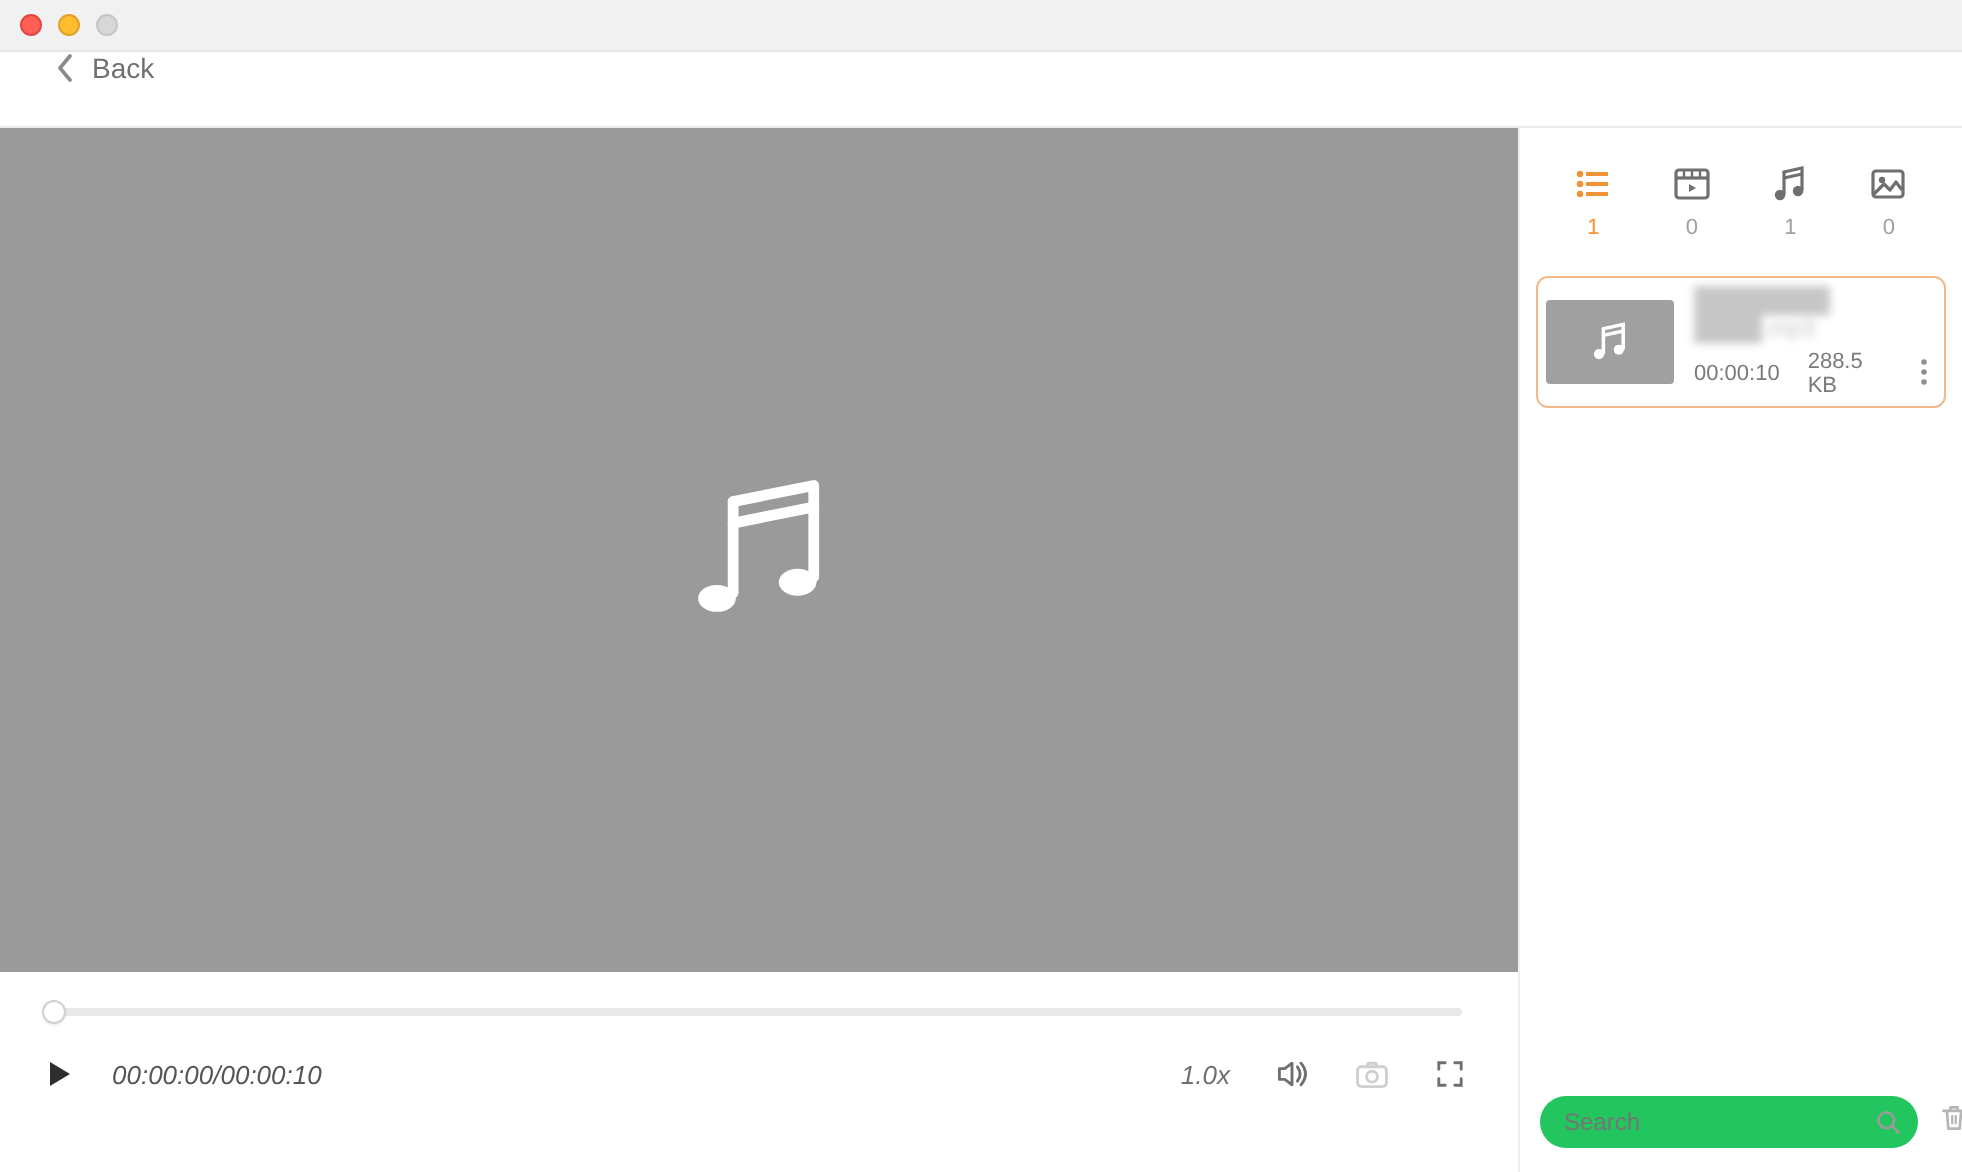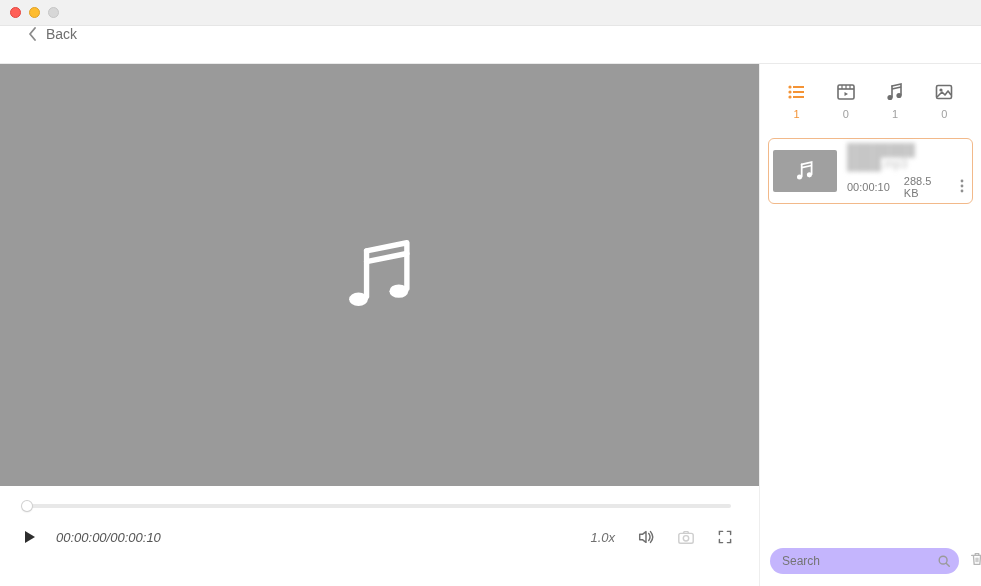--- a/index.html
+++ b/index.html
@@ -29,21 +29,21 @@
   .tab .count { font-size: 11px; color: #a0a0a0; }
   .tab.active .count { color: #f49335; }
   .list-wrap { padding: 12px 2px; }
   .list-item { border: 1px solid #f2b98a; border-radius: 6px; padding: 4px; display: flex; gap: 10px; align-items: center; background: #fff; }
   .thumb { width: 64px; height: 42px; background: #a0a0a0; border-radius: 2px; display:flex; align-items:center; justify-content:center; color:#fff; }
   .li-right { flex: 1; display: flex; flex-direction: column; gap: 4px; }
   .li-title { font-size: 12px; color: #c6c6c6; filter: blur(2px); }
   .li-meta { font-size: 11px; color: #7a7a7a; display: flex; gap: 14px; align-items: center; }
   .li-more { margin-left: auto; padding-right: 4px; color:#8f8f8f; cursor:pointer; }
   .side-bottom { margin-top: auto; padding: 0 4px 12px 4px; display:flex; align-items:center; gap:10px; }
-  .search-box { flex:1; display:flex; align-items:center; background:#c4b5fd; border-radius:14px; height:26px; padding:0 8px 0 12px; color:#b6b6b6; font-size:12px; }
+  .search-box { flex:1; display:flex; align-items:center; background:#22c55e; border-radius:14px; height:26px; padding:0 8px 0 12px; color:#b6b6b6; font-size:12px; }
   .search-box input { border:none; background:transparent; outline:none; flex:1; font-size:12px; color:#555; }
   .trash { color:#b6b6b6; cursor:pointer; }
 </style>
 </head>
 <body>
 
 <div class="titlebar">
   <div class="tb-dot tb-close"></div>
   <div class="tb-dot tb-min"></div>
   <div class="tb-dot tb-max"></div>

